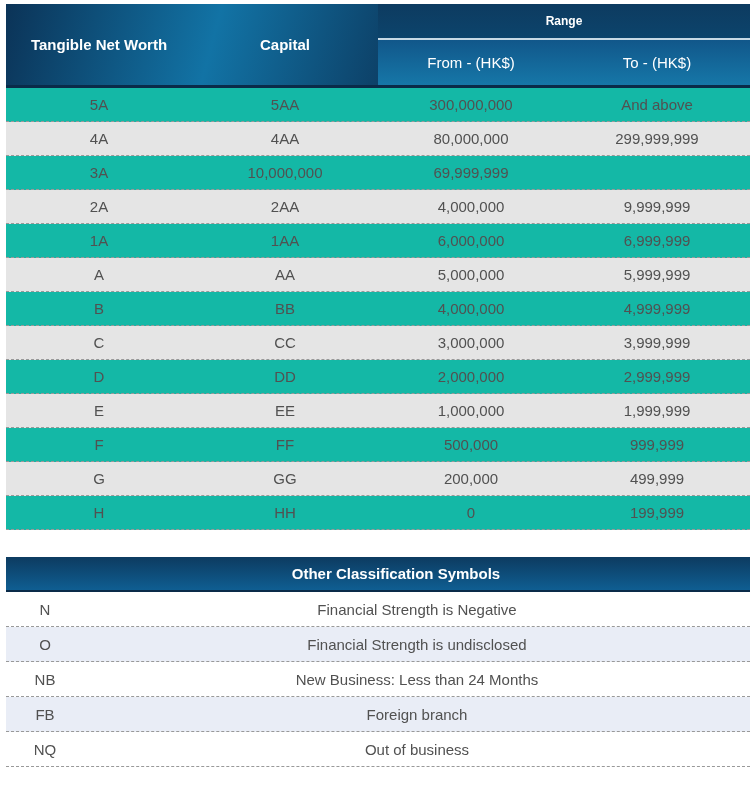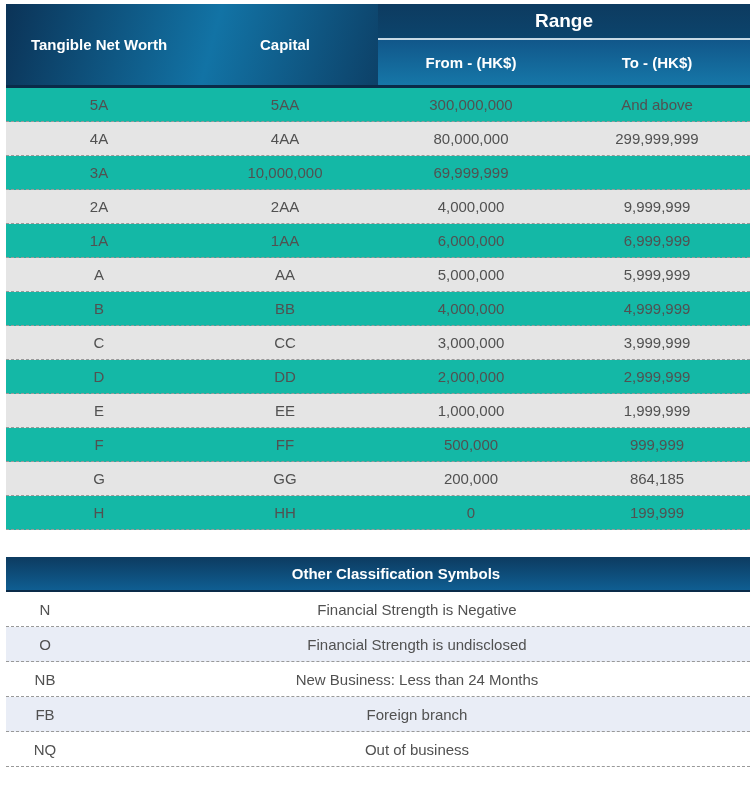--- a/index.html
+++ b/index.html
@@ -41,34 +41,34 @@
     width: 50%;
     display: flex;
     flex-direction: column;
   }
   .th-range {
     height: 34px;
     background: linear-gradient(to bottom, #0d3b60, #0c446c);
     border-bottom: 2px solid #c7d9e5;
     color: #ffffff;
     font-weight: bold;
-    font-size: 19px;
+    font-size: 12px;
     display: flex;
     align-items: center;
     justify-content: center;
   }
   .hdr-fromto {
     flex: 1;
     display: flex;
     background: linear-gradient(to bottom, #11578a, #1677a8);
   }
   .th-sub {
     width: 50%;
     color: #ffffff;
-    font-weight: bold;
+    font-weight: normal;
     font-size: 15px;
     display: flex;
     align-items: center;
     justify-content: center;
   }
 
   
   .t1-row {
     display: flex;
     height: 33px;
@@ -194,21 +194,21 @@
     <div class="t1-row">
       <div class="c">F</div>
       <div class="c">FF</div>
       <div class="c">500,000</div>
       <div class="c">999,999</div>
     </div>
     <div class="t1-row alt">
       <div class="c">G</div>
       <div class="c">GG</div>
       <div class="c">200,000</div>
-      <div class="c">864,185</div>
+      <div class="c">499,999</div>
     </div>
     <div class="t1-row">
       <div class="c">H</div>
       <div class="c">HH</div>
       <div class="c">0</div>
       <div class="c">199,999</div>
     </div>
   </div>
 
   <div class="tbl t2">

